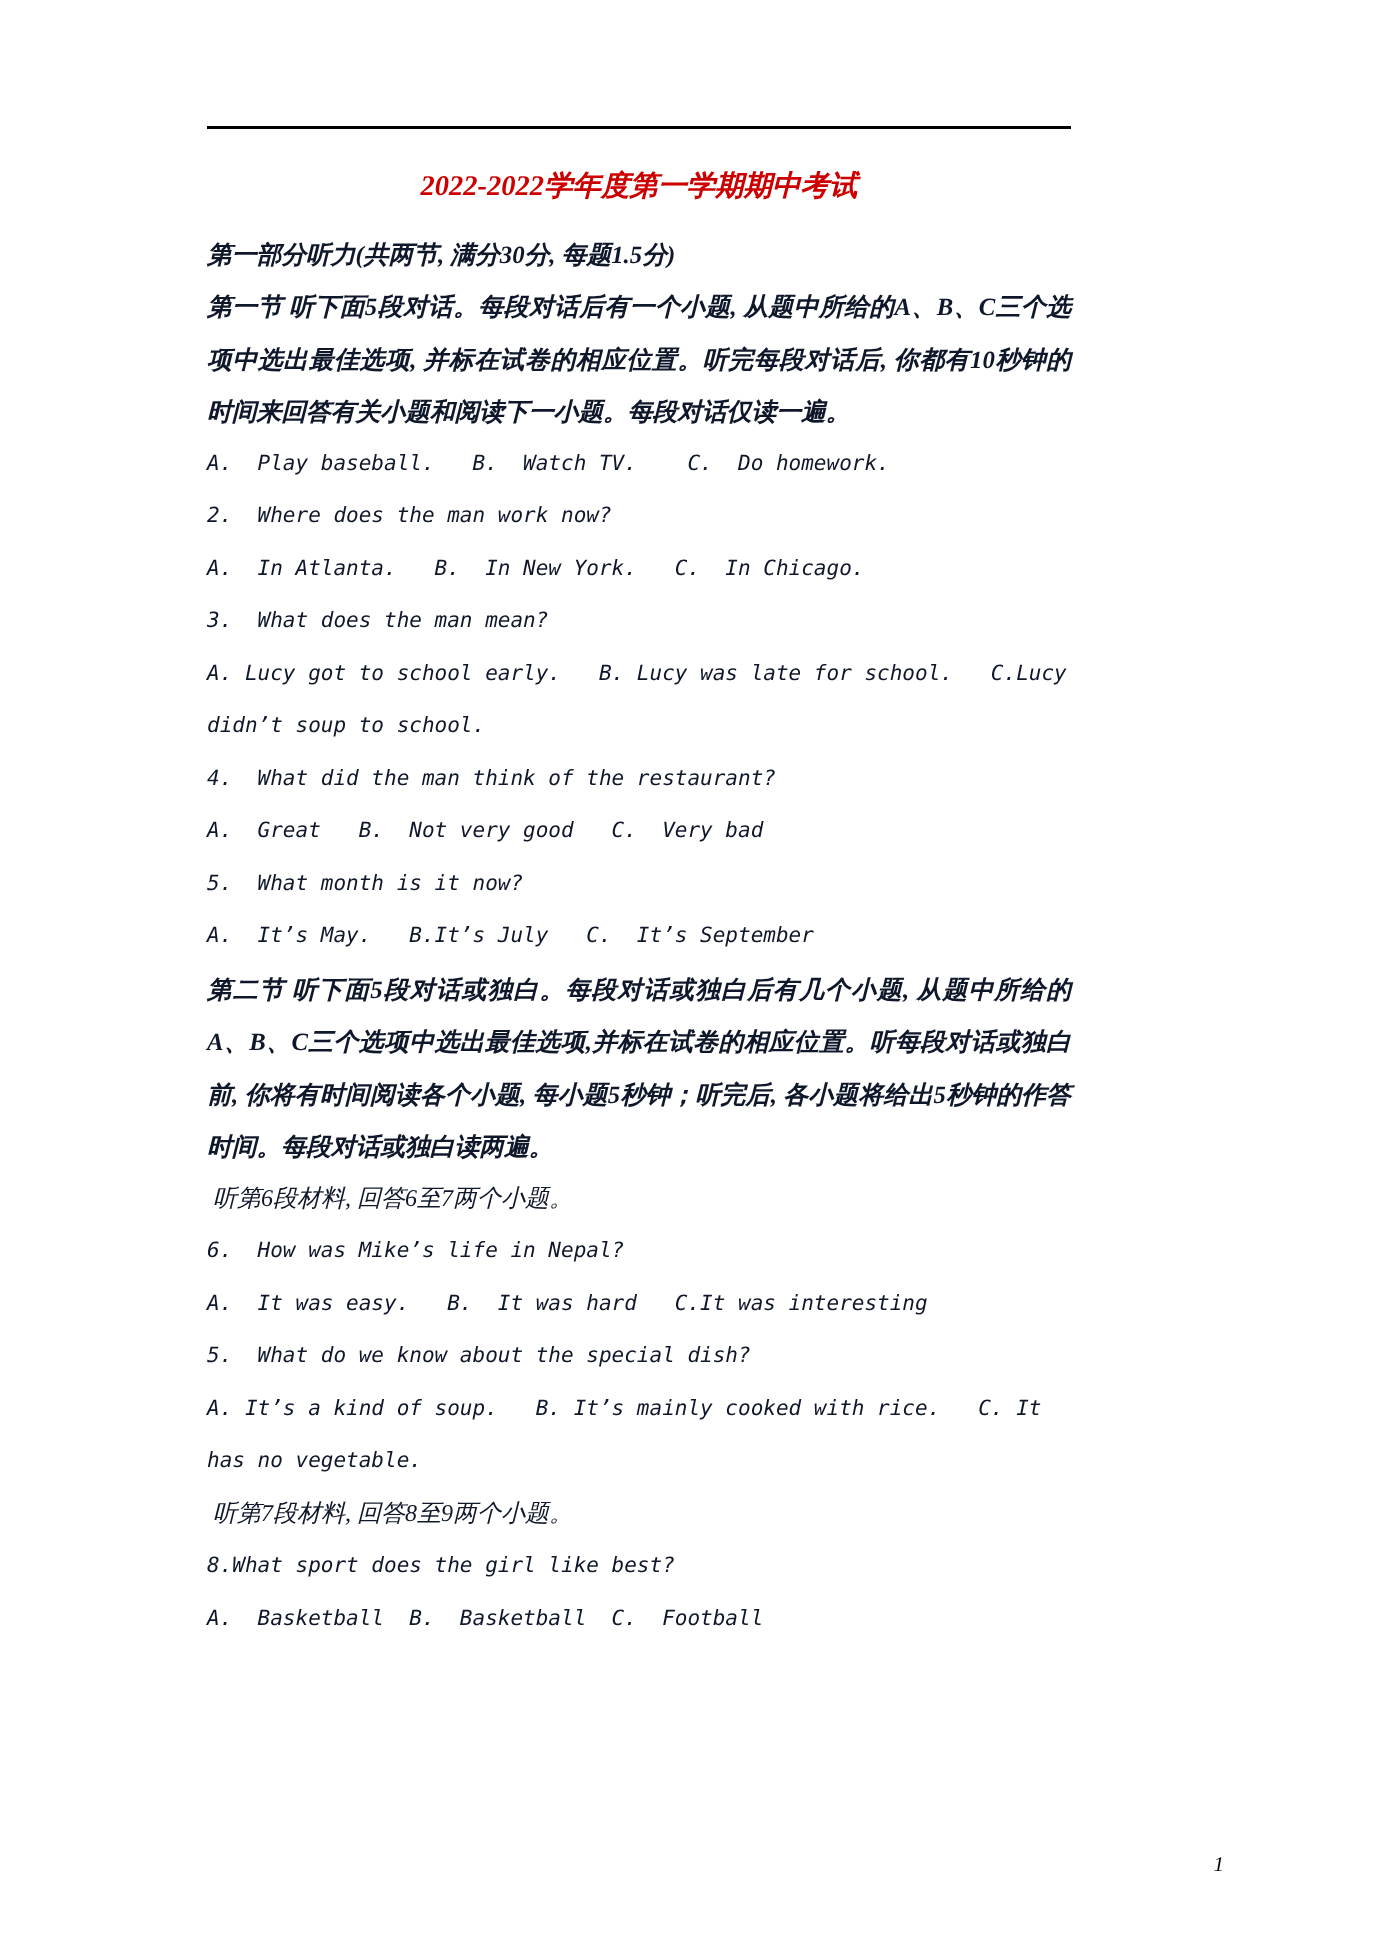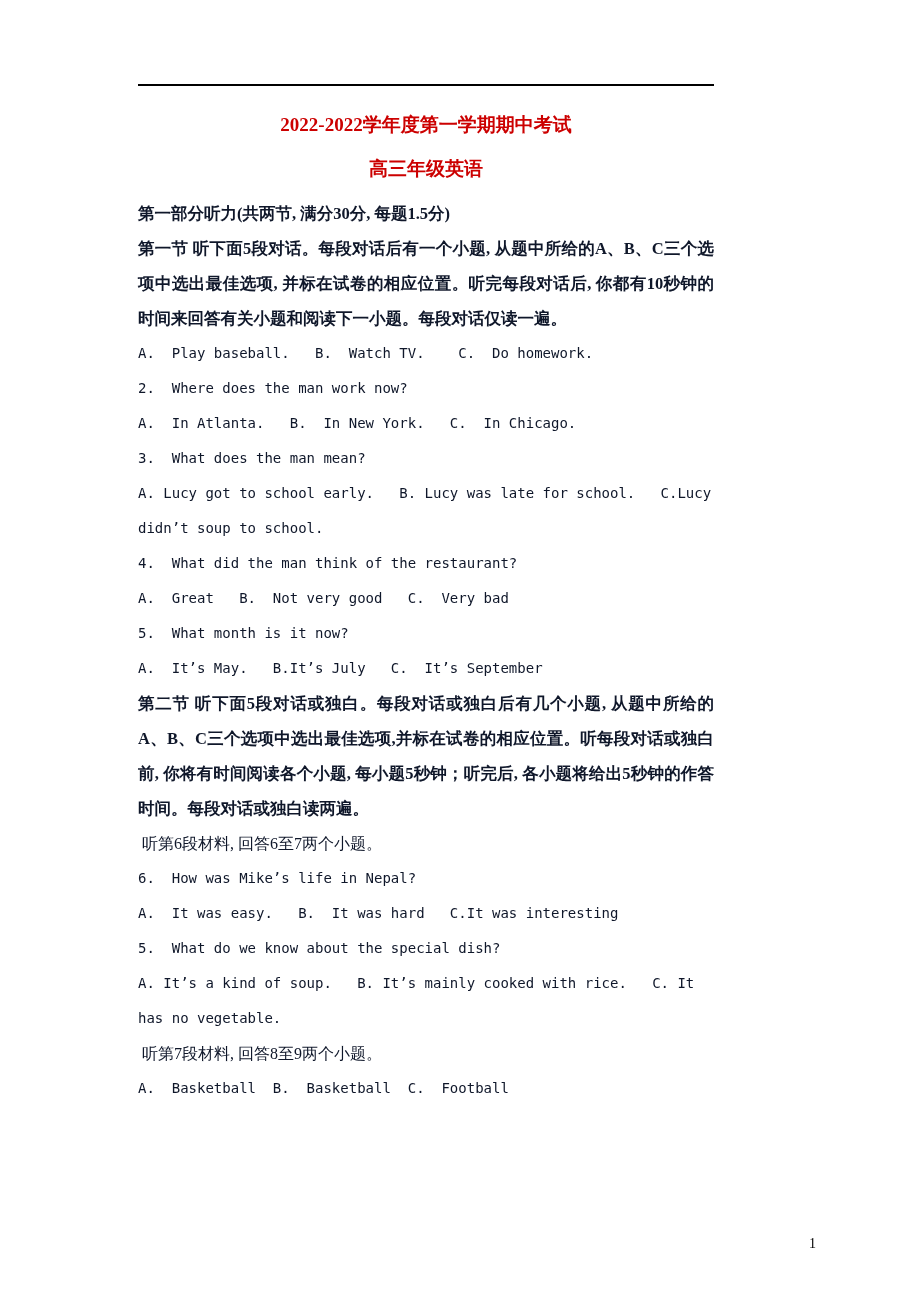--- a/index.html
+++ b/index.html
@@ -6,20 +6,21 @@
   body {
     background: #ffffff;
     font-family: "Liberation Serif", serif;
   }
   .page {
     position: relative;
     width: 852px;
     height: 1302px;
     background: #ffffff;
     overflow: hidden;
+    font-style: italic;
   }
   .content {
     margin: 0 138px;
   }
   .top-rule {
     margin-top: 84px;
     border: none;
     border-top: 2px solid #000000;
     height: 0;
   }
@@ -80,39 +81,39 @@
 </style>
 </head>
 <body>
 
 <div class="page">
   <div class="content">
 
     <hr class="top-rule">
 
     <div class="exam-title">2022-2022学年度第一学期期中考试</div>
-    <div class="exam-subtitle">高三年级英语</div>
 
     <div class="body-text">
       <p class="line cn-bold">第一部分听力(共两节, 满分30分, 每题1.5分)</p>
       <p class="line cn-bold">第一节 听下面5段对话。每段对话后有一个小题, 从题中所给的A、B、C三个选项中选出最佳选项, 并标在试卷的相应位置。听完每段对话后, 你都有10秒钟的时间来回答有关小题和阅读下一小题。每段对话仅读一遍。</p>
       <p class="line en">A.  Play baseball.   B.  Watch TV.    C.  Do homework.</p>
       <p class="line en">2.  Where does the man work now?</p>
       <p class="line en">A.  In Atlanta.   B.  In New York.   C.  In Chicago.</p>
       <p class="line en">3.  What does the man mean?</p>
       <p class="line en">A. Lucy got to school early.   B. Lucy was late for school.   C.Lucy didn’t soup to school.</p>
       <p class="line en">4.  What did the man think of the restaurant?</p>
       <p class="line en">A.  Great   B.  Not very good   C.  Very bad</p>
       <p class="line en">5.  What month is it now?</p>
       <p class="line en">A.  It’s May.   B.It’s July   C.  It’s September</p>
       <p class="line cn-bold">第二节 听下面5段对话或独白。每段对话或独白后有几个小题, 从题中所给的A、B、C三个选项中选出最佳选项,并标在试卷的相应位置。听每段对话或独白前, 你将有时间阅读各个小题, 每小题5秒钟；听完后, 各小题将给出5秒钟的作答时间。每段对话或独白读两遍。</p>
       <p class="line cn"> 听第6段材料, 回答6至7两个小题。</p>
       <p class="line en">6.  How was Mike’s life in Nepal?</p>
       <p class="line en">A.  It was easy.   B.  It was hard   C.It was interesting</p>
       <p class="line en">5.  What do we know about the special dish?</p>
       <p class="line en">A. It’s a kind of soup.   B. It’s mainly cooked with rice.   C. It has no vegetable.</p>
       <p class="line cn"> 听第7段材料, 回答8至9两个小题。</p>
+      <p class="line en">8.What sport does the girl like best?</p>
       <p class="line en">A.  Basketball  B.  Basketball  C.  Football</p>
     </div>
   </div>
 
   <div class="page-number">1</div>
 </div>
 
 </body></html>

